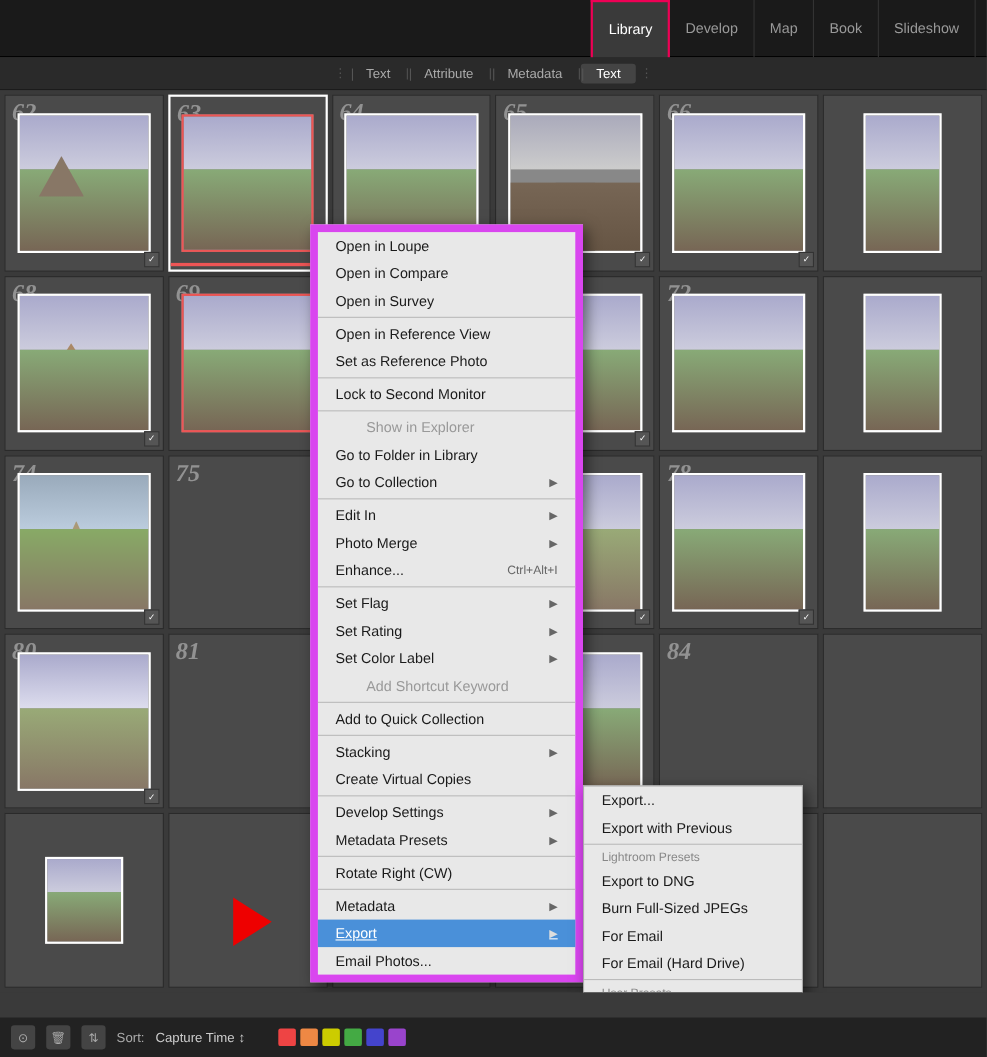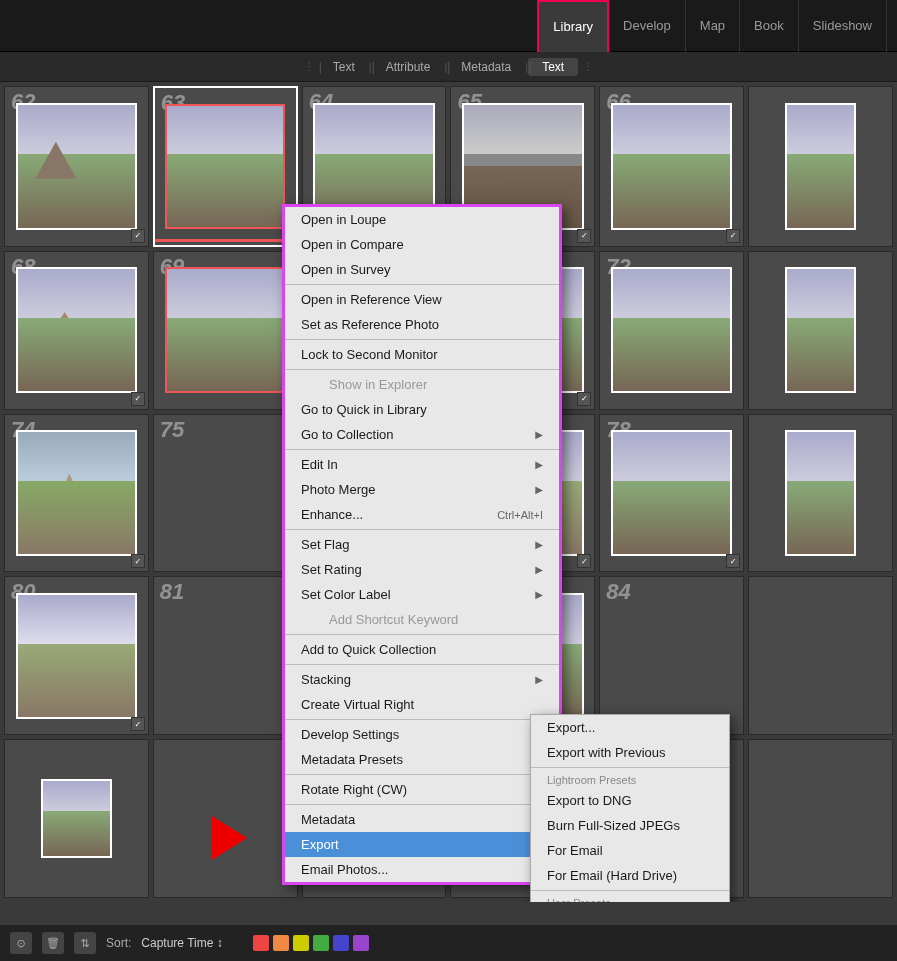--- a/index.html
+++ b/index.html
@@ -80,20 +80,21 @@
       height: 100%;
     }
     .photo-cell {
       background: #4a4a4a;
       position: relative;
       display: flex;
       align-items: center;
       justify-content: center;
       border: 1px solid #2a2a2a;
       overflow: hidden;
+      font-family: Liberation Serif, serif;
     }
     .photo-cell.selected { border: 2px solid #fff; }
     .photo-num {
       position: absolute;
       top: 4px;
       left: 6px;
       color: rgba(255,255,255,0.4);
       font-size: 22px;
       font-weight: bold;
       font-style: italic;
@@ -126,37 +127,37 @@
       justify-content: center;
     }
     .badge-check::after { content: '✓'; color: #fff; font-size: 8px; }
     .photo-selected-border { position: absolute; bottom: 3px; left: 0; right: 0; height: 3px; background: #e55; }
 
     
     .context-menu {
       position: absolute;
       top: 122px;
       left: 282px;
-      width: 280px;
+      width: 248px;
       background: #e8e8e8;
-      border: 3px solid #d946ef;
+      border: 7px solid #d946ef;
       box-shadow: 4px 4px 12px rgba(0,0,0,0.5);
       z-index: 100;
       font-size: 13px;
       color: #1a1a1a;
     }
     .ctx-item {
       padding: 5px 16px;
       cursor: pointer;
       display: flex;
       align-items: center;
       justify-content: space-between;
       white-space: nowrap;
     }
-    .ctx-item.highlighted { background: #4a90d9; color: #fff; }
+    .ctx-item.highlighted { background: #4a90d9; color: #fff; text-decoration: underline; }
     .ctx-item.disabled { color: #999; cursor: default; margin-left: 28px; }
     .ctx-sep { height: 1px; background: #bbb; margin: 2px 0; }
     .ctx-arrow { font-size: 10px; color: #666; }
     .ctx-item.highlighted .ctx-arrow { color: #ddd; }
     .ctx-shortcut { color: #666; font-size: 11px; }
 
     
     .submenu {
       position: absolute;
       top: 632px;
@@ -446,21 +447,21 @@
     </div>
     <div class="ctx-sep"></div>
     <div class="ctx-item">
       <span>Lock to Second Monitor</span>
     </div>
     <div class="ctx-sep"></div>
     <div class="ctx-item disabled">
       <span>Show in Explorer</span>
     </div>
     <div class="ctx-item">
-      <span>Go to Quick in Library</span>
+      <span>Go to Folder in Library</span>
     </div>
     <div class="ctx-item">
       <span>Go to Collection</span>
       <span class="ctx-arrow">▶</span>
     </div>
     <div class="ctx-sep"></div>
     <div class="ctx-item">
       <span>Edit In</span>
       <span class="ctx-arrow">▶</span>
     </div>
@@ -491,21 +492,21 @@
     <div class="ctx-sep"></div>
     <div class="ctx-item">
       <span>Add to Quick Collection</span>
     </div>
     <div class="ctx-sep"></div>
     <div class="ctx-item">
       <span>Stacking</span>
       <span class="ctx-arrow">▶</span>
     </div>
     <div class="ctx-item">
-      <span>Create Virtual Right</span>
+      <span>Create Virtual Copies</span>
     </div>
     <div class="ctx-sep"></div>
     <div class="ctx-item">
       <span>Develop Settings</span>
       <span class="ctx-arrow">▶</span>
     </div>
     <div class="ctx-item">
       <span>Metadata Presets</span>
       <span class="ctx-arrow">▶</span>
     </div>

